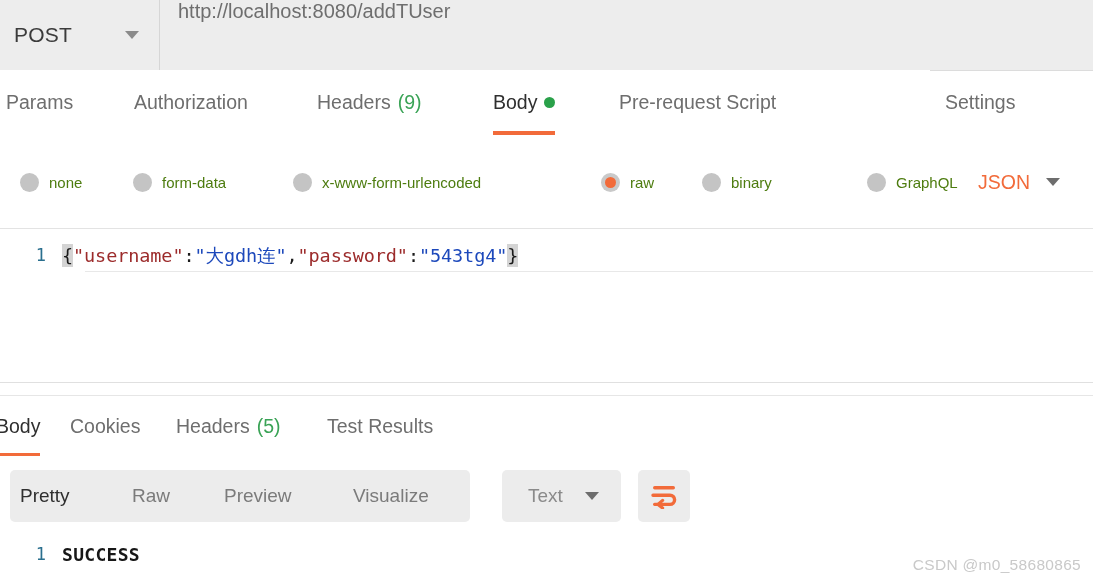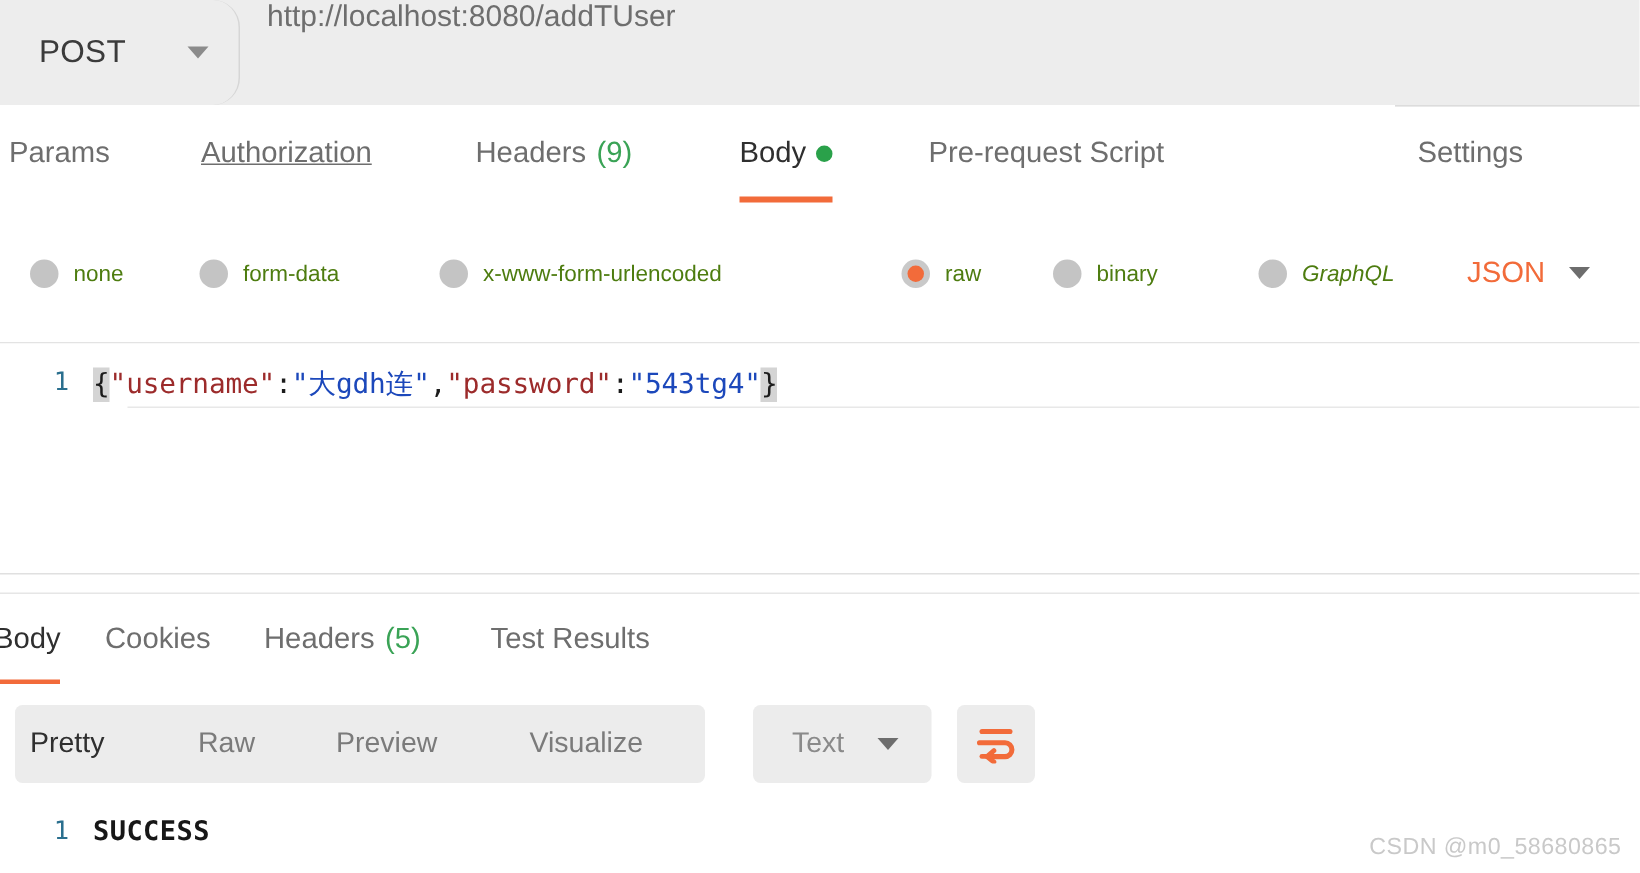--- a/index.html
+++ b/index.html
@@ -25,25 +25,24 @@
     background: #ededed;
     border-bottom: 1px solid #dcdcdc;
     display: flex;
     align-items: stretch;
   }
   .method-select {
     width: 160px;
     display: flex;
     align-items: center;
     justify-content: space-between;
-    padding: 0 20px 0 26px;
+    padding: 0 20px 0 14px;
     box-sizing: border-box;
     border-right: 1px solid #d6d6d6;
     cursor: pointer;
-    border-radius: 18px;
   }
   .method-label {
     font-size: 21px;
     color: #3b3b3b;
     letter-spacing: .2px;
   }
   .caret {
     width: 0; height: 0;
     border-left: 7px solid transparent;
     border-right: 7px solid transparent;
@@ -315,21 +314,21 @@
   </div>
   <div class="url-field">
     <span>http://localhost:8080/addTUser</span>
   </div>
 </div>
 
 <div class="req-tabs">
   <div class="req-tab" style="position:absolute;left:6px;">
     <span>Params</span>
   </div>
-  <div class="req-tab" style="position:absolute;left:134px;text-decoration:underline;">
+  <div class="req-tab" style="position:absolute;left:134px;">
     <span>Authorization</span>
   </div>
   <div class="req-tab" style="position:absolute;left:317px;">
     <span>Headers</span>
     <span class="tab-count">(9)</span>
   </div>
   <div class="req-tab active" style="position:absolute;left:493px;">
     <span>Body</span>
     <span class="dot-green"></span>
     <span class="underline"></span>
@@ -356,21 +355,21 @@
     <span class="radio-label">x-www-form-urlencoded</span>
   </div>
   <div class="radio-item" style="position:absolute;left:601px;">
     <span class="radio-dot sel"></span>
     <span class="radio-label">raw</span>
   </div>
   <div class="radio-item" style="position:absolute;left:702px;">
     <span class="radio-dot"></span>
     <span class="radio-label">binary</span>
   </div>
-  <div class="radio-item" style="position:absolute;left:839px;font-style:italic;">
+  <div class="radio-item" style="position:absolute;left:867px;">
     <span class="radio-dot"></span>
     <span class="radio-label">GraphQL</span>
   </div>
   <div class="json-select" style="position:absolute;left:978px;">
     <span class="json-label">JSON</span>
     <span class="caret-sm"></span>
   </div>
 </div>
 
 <div class="editor-sep"></div>

